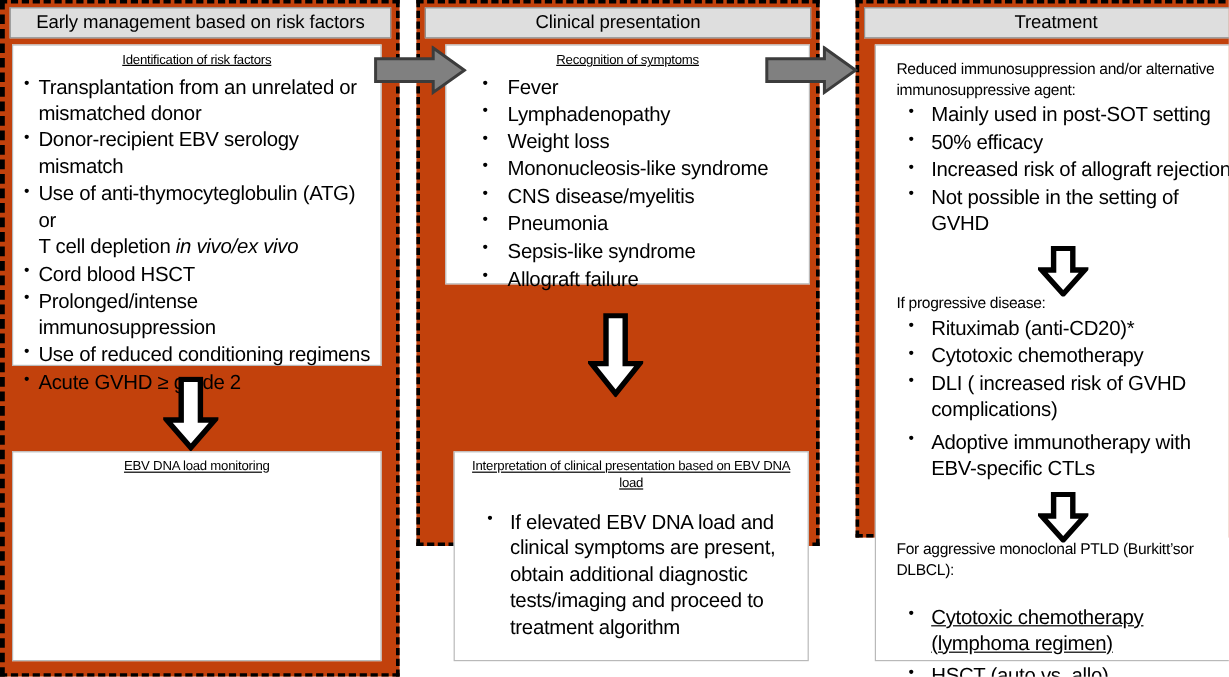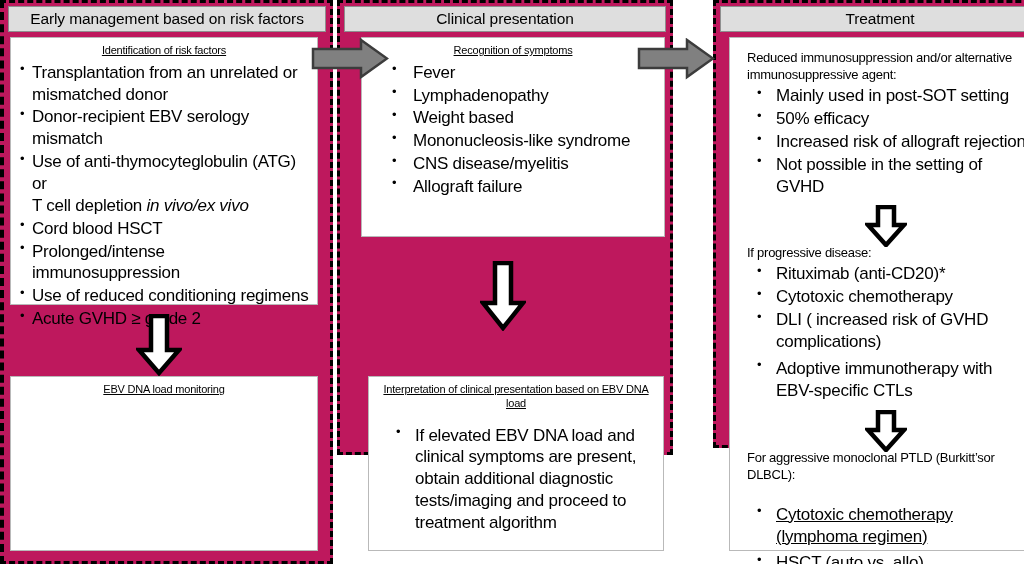--- a/index.html
+++ b/index.html
@@ -13,24 +13,24 @@
   #page {
     position: relative;
     width: 1024px; height: 564px;
     background: #ffffff;
   }
 
   
   .column {
     position: absolute;
     border: 3px dashed #000000;
-    background: #be185d;
+    background: #c2410c;
   }
   #col-risk        { left: 0px;   top: 0px; width: 333px; height: 564px; border-left-width: 4px; }
-  #col-clinical    { left: 337px; top: 0px; width: 336px; height: 455px; }
+  #col-clinical    { left: 347px; top: 0px; width: 336px; height: 455px; }
   #col-treatment   { left: 713px; top: 0px; width: 335px; height: 448px; border-right-width: 4px; }
 
   
   .col-header {
     position: absolute;
     left: 4px; right: 4px; top: 3px;
     height: 26px;
     background: #dedede;
     border: 1px solid #8f8f8f;
     display: flex;
@@ -132,23 +132,25 @@
   </div>
 
   <div class="column" id="col-clinical">
     <div class="col-header">Clinical presentation</div>
 
     <div class="panel" style="left:21px; top:34px; width:304px; height:200px;">
       <div class="panel-title">Recognition of symptoms</div>
       <ul class="blist indent-lg">
         <li>Fever</li>
         <li>Lymphadenopathy</li>
-        <li>Weight based</li>
+        <li>Weight loss</li>
         <li>Mononucleosis-like syndrome</li>
         <li>CNS disease/myelitis</li>
+        <li>Pneumonia</li>
+        <li>Sepsis-like syndrome</li>
         <li>Allograft failure</li>
       </ul>
     </div>
 
     <svg class="down-arrow" style="left:140px; top:258px;" width="46" height="70" viewBox="0 0 46 70">
       <polygon points="15,2 31,2 31,42 43,42 23,67 3,42 15,42" fill="#ffffff" stroke="#000000" stroke-width="4.5" stroke-linejoin="miter"></polygon>
     </svg>
 
     <div class="panel" style="left:28px; top:373px; width:296px; height:175px;">
       <div class="panel-title">Interpretation of clinical presentation based on EBV DNA load</div>

